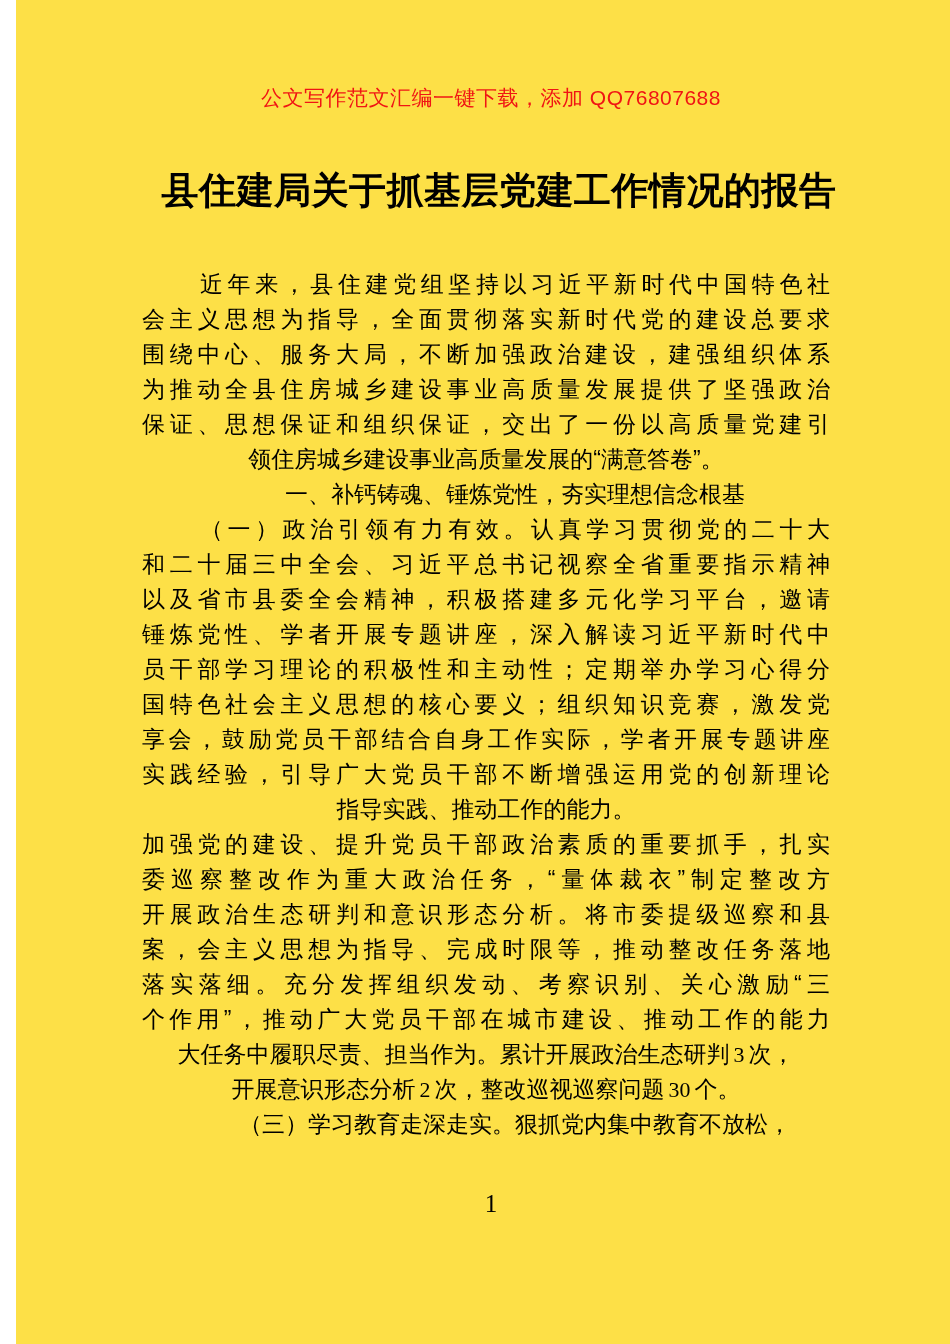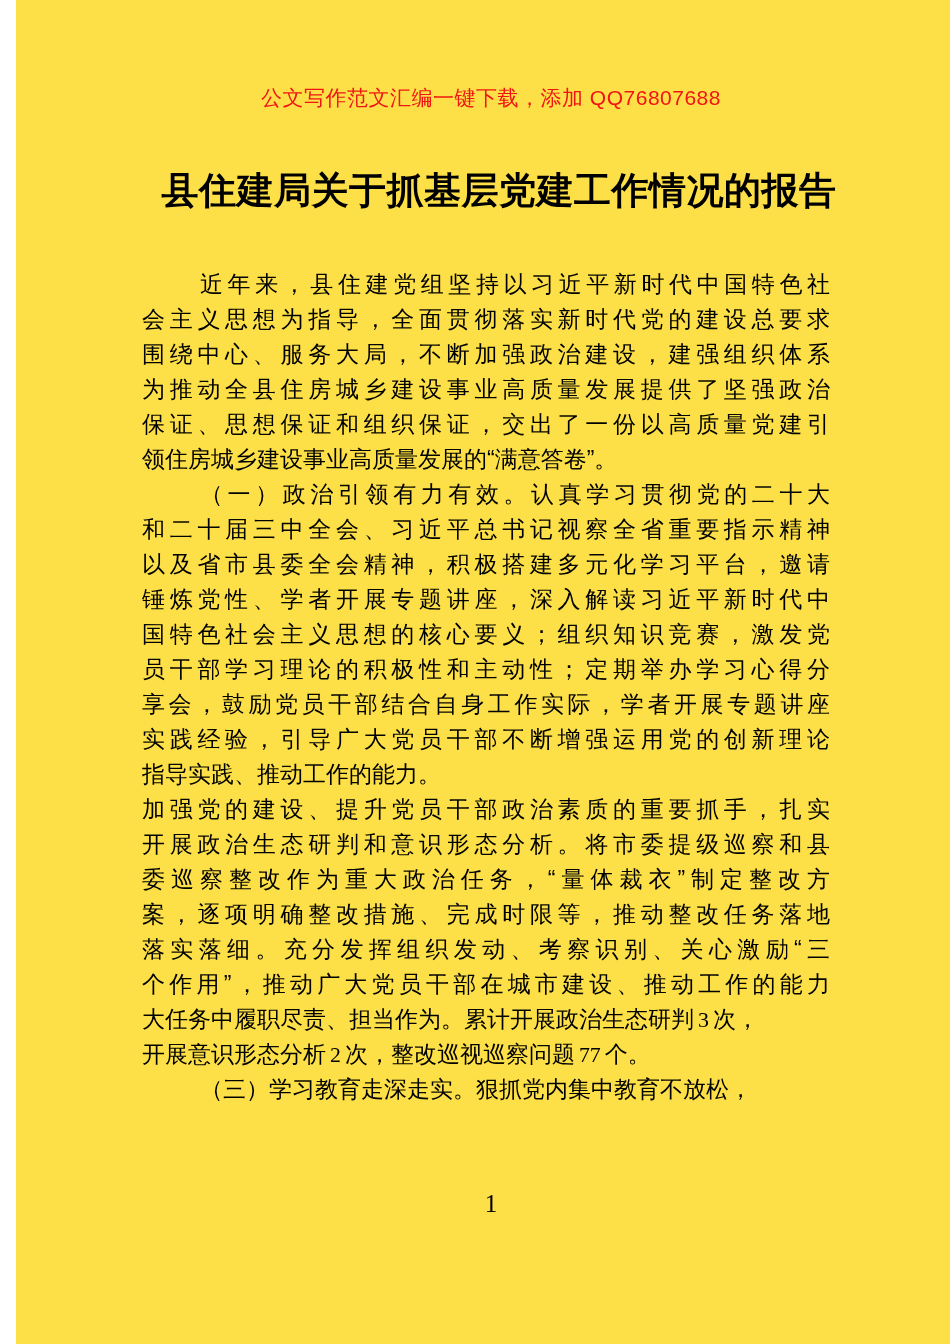--- a/index.html
+++ b/index.html
@@ -43,21 +43,21 @@
     position: absolute;
     top: 267px;
     left: 126px;
     width: 688px;
     font-size: 23px;
   }
   .line {
     height: 35px;
     line-height: 35px;
     white-space: nowrap;
-    text-align: left;
+    text-align: center;
   }
   .line.justify {
     white-space: normal;
     text-align: justify;
     text-align-last: justify;
   }
   .line.indent {
     padding-left: 58px;
   }
   .num {
@@ -84,34 +84,35 @@
 
   <h1 class="doc-title">县住建局关于抓基层党建工作情况的报告</h1>
 
   <div class="doc-body" id="body-lines">
       <div class="line indent justify">近年来，县住建党组坚持以习近平新时代中国特色社</div>
       <div class="line justify">会主义思想为指导，全面贯彻落实新时代党的建设总要求</div>
       <div class="line justify">围绕中心、服务大局，不断加强政治建设，建强组织体系</div>
       <div class="line justify">为推动全县住房城乡建设事业高质量发展提供了坚强政治</div>
       <div class="line justify">保证、思想保证和组织保证，交出了一份以高质量党建引</div>
       <div class="line">领住房城乡建设事业高质量发展的“满意答卷”。</div>
+      <div class="line indent">一、补钙铸魂、锤炼党性，夯实理想信念根基</div>
       <div class="line indent justify">（一）政治引领有力有效。认真学习贯彻党的二十大</div>
       <div class="line justify">和二十届三中全会、习近平总书记视察全省重要指示精神</div>
       <div class="line justify">以及省市县委全会精神，积极搭建多元化学习平台，邀请</div>
       <div class="line justify">锤炼党性、学者开展专题讲座，深入解读习近平新时代中</div>
+      <div class="line justify">员干部学习理论的积极性和主动性；定期举办学习心得分</div>
       <div class="line justify">国特色社会主义思想的核心要义；组织知识竞赛，激发党</div>
-      <div class="line justify">员干部学习理论的积极性和主动性；定期举办学习心得分</div>
       <div class="line justify">享会，鼓励党员干部结合自身工作实际，学者开展专题讲座</div>
       <div class="line justify">实践经验，引导广大党员干部不断增强运用党的创新理论</div>
       <div class="line">指导实践、推动工作的能力。</div>
       <div class="line justify">加强党的建设、提升党员干部政治素质的重要抓手，扎实</div>
+      <div class="line justify">委巡察整改作为重大政治任务，“量体裁衣”制定整改方</div>
       <div class="line justify">开展政治生态研判和意识形态分析。将市委提级巡察和县</div>
-      <div class="line justify">委巡察整改作为重大政治任务，“量体裁衣”制定整改方</div>
-      <div class="line justify">案，逐项明确整改措施、完成时限等，推动整改任务落地</div>
+      <div class="line justify">案，会主义思想为指导、完成时限等，推动整改任务落地</div>
       <div class="line justify">落实落细。充分发挥组织发动、考察识别、关心激励“三</div>
       <div class="line justify">个作用”，推动广大党员干部在城市建设、推动工作的能力</div>
       <div class="line">大任务中履职尽责、担当作为。累计开展政治生态研判<span class="num">3</span>次，</div>
-      <div class="line">开展意识形态分析<span class="num">2</span>次，整改巡视巡察问题<span class="num">77</span>个。</div>
+      <div class="line">开展意识形态分析<span class="num">2</span>次，整改巡视巡察问题<span class="num">30</span>个。</div>
       <div class="line indent">（三）学习教育走深走实。狠抓党内集中教育不放松，</div>
     </div>
 
   <div class="page-number">1</div>
 </div>
 
 </body></html>

